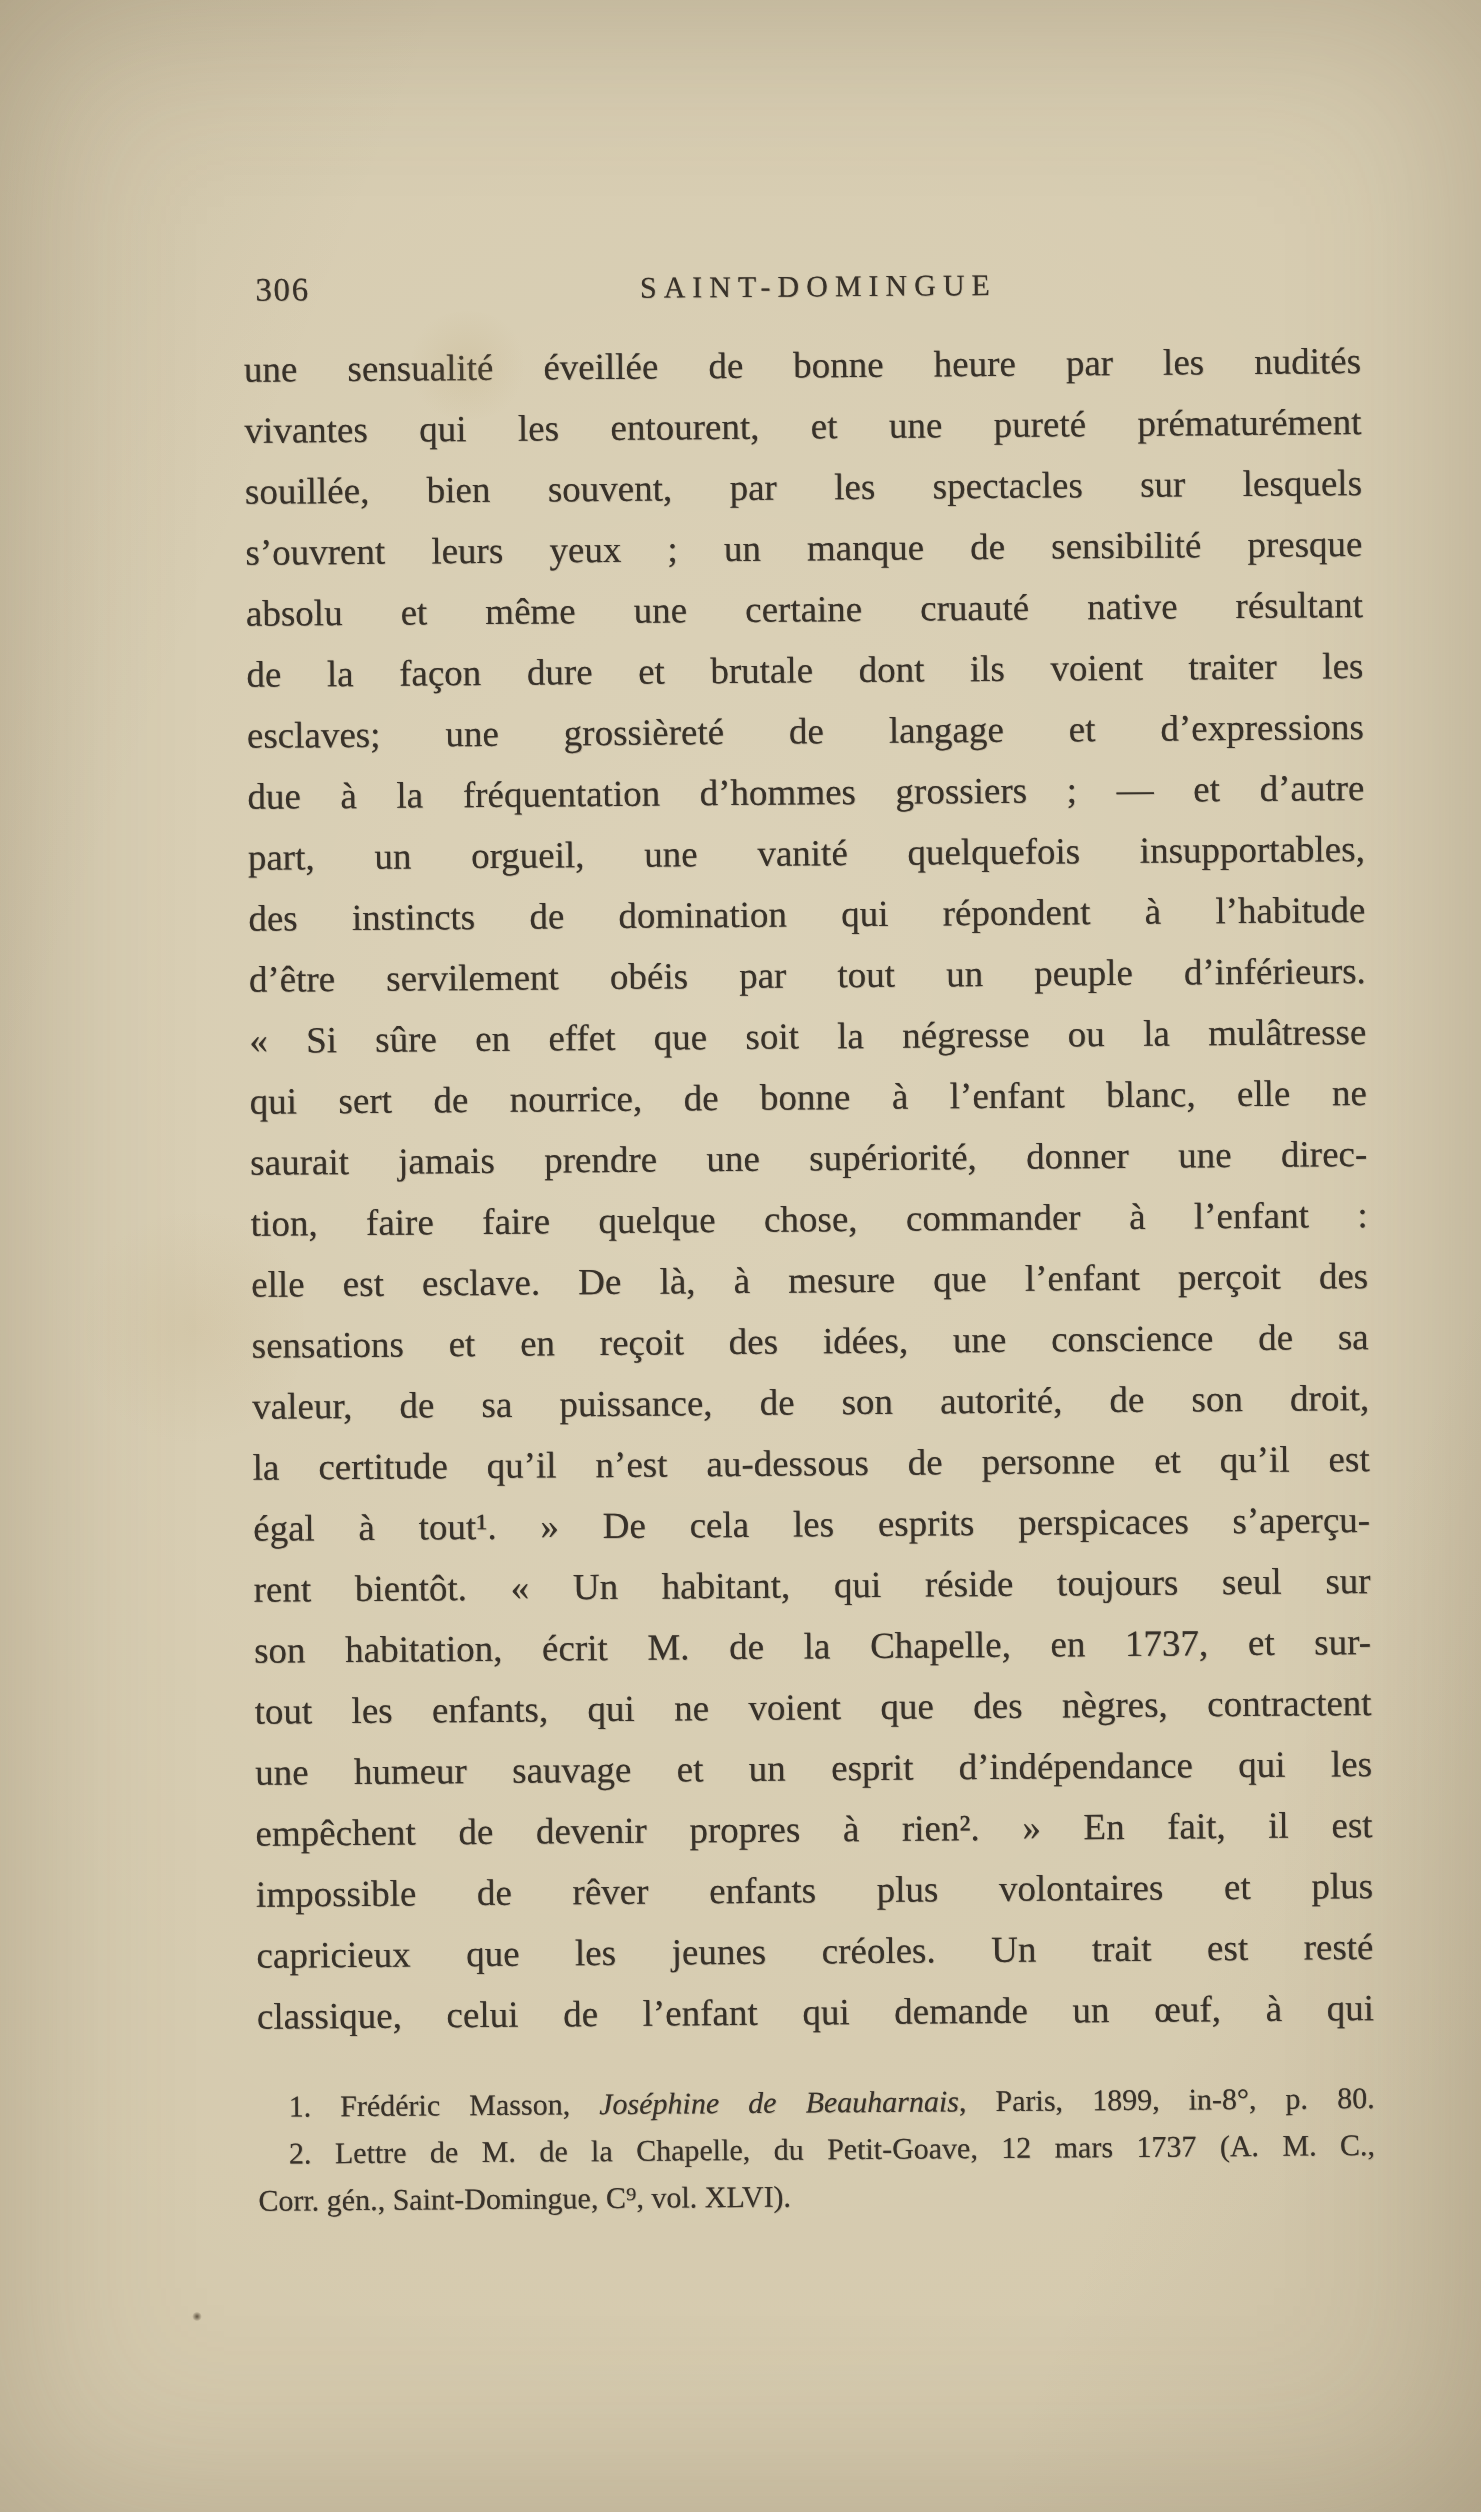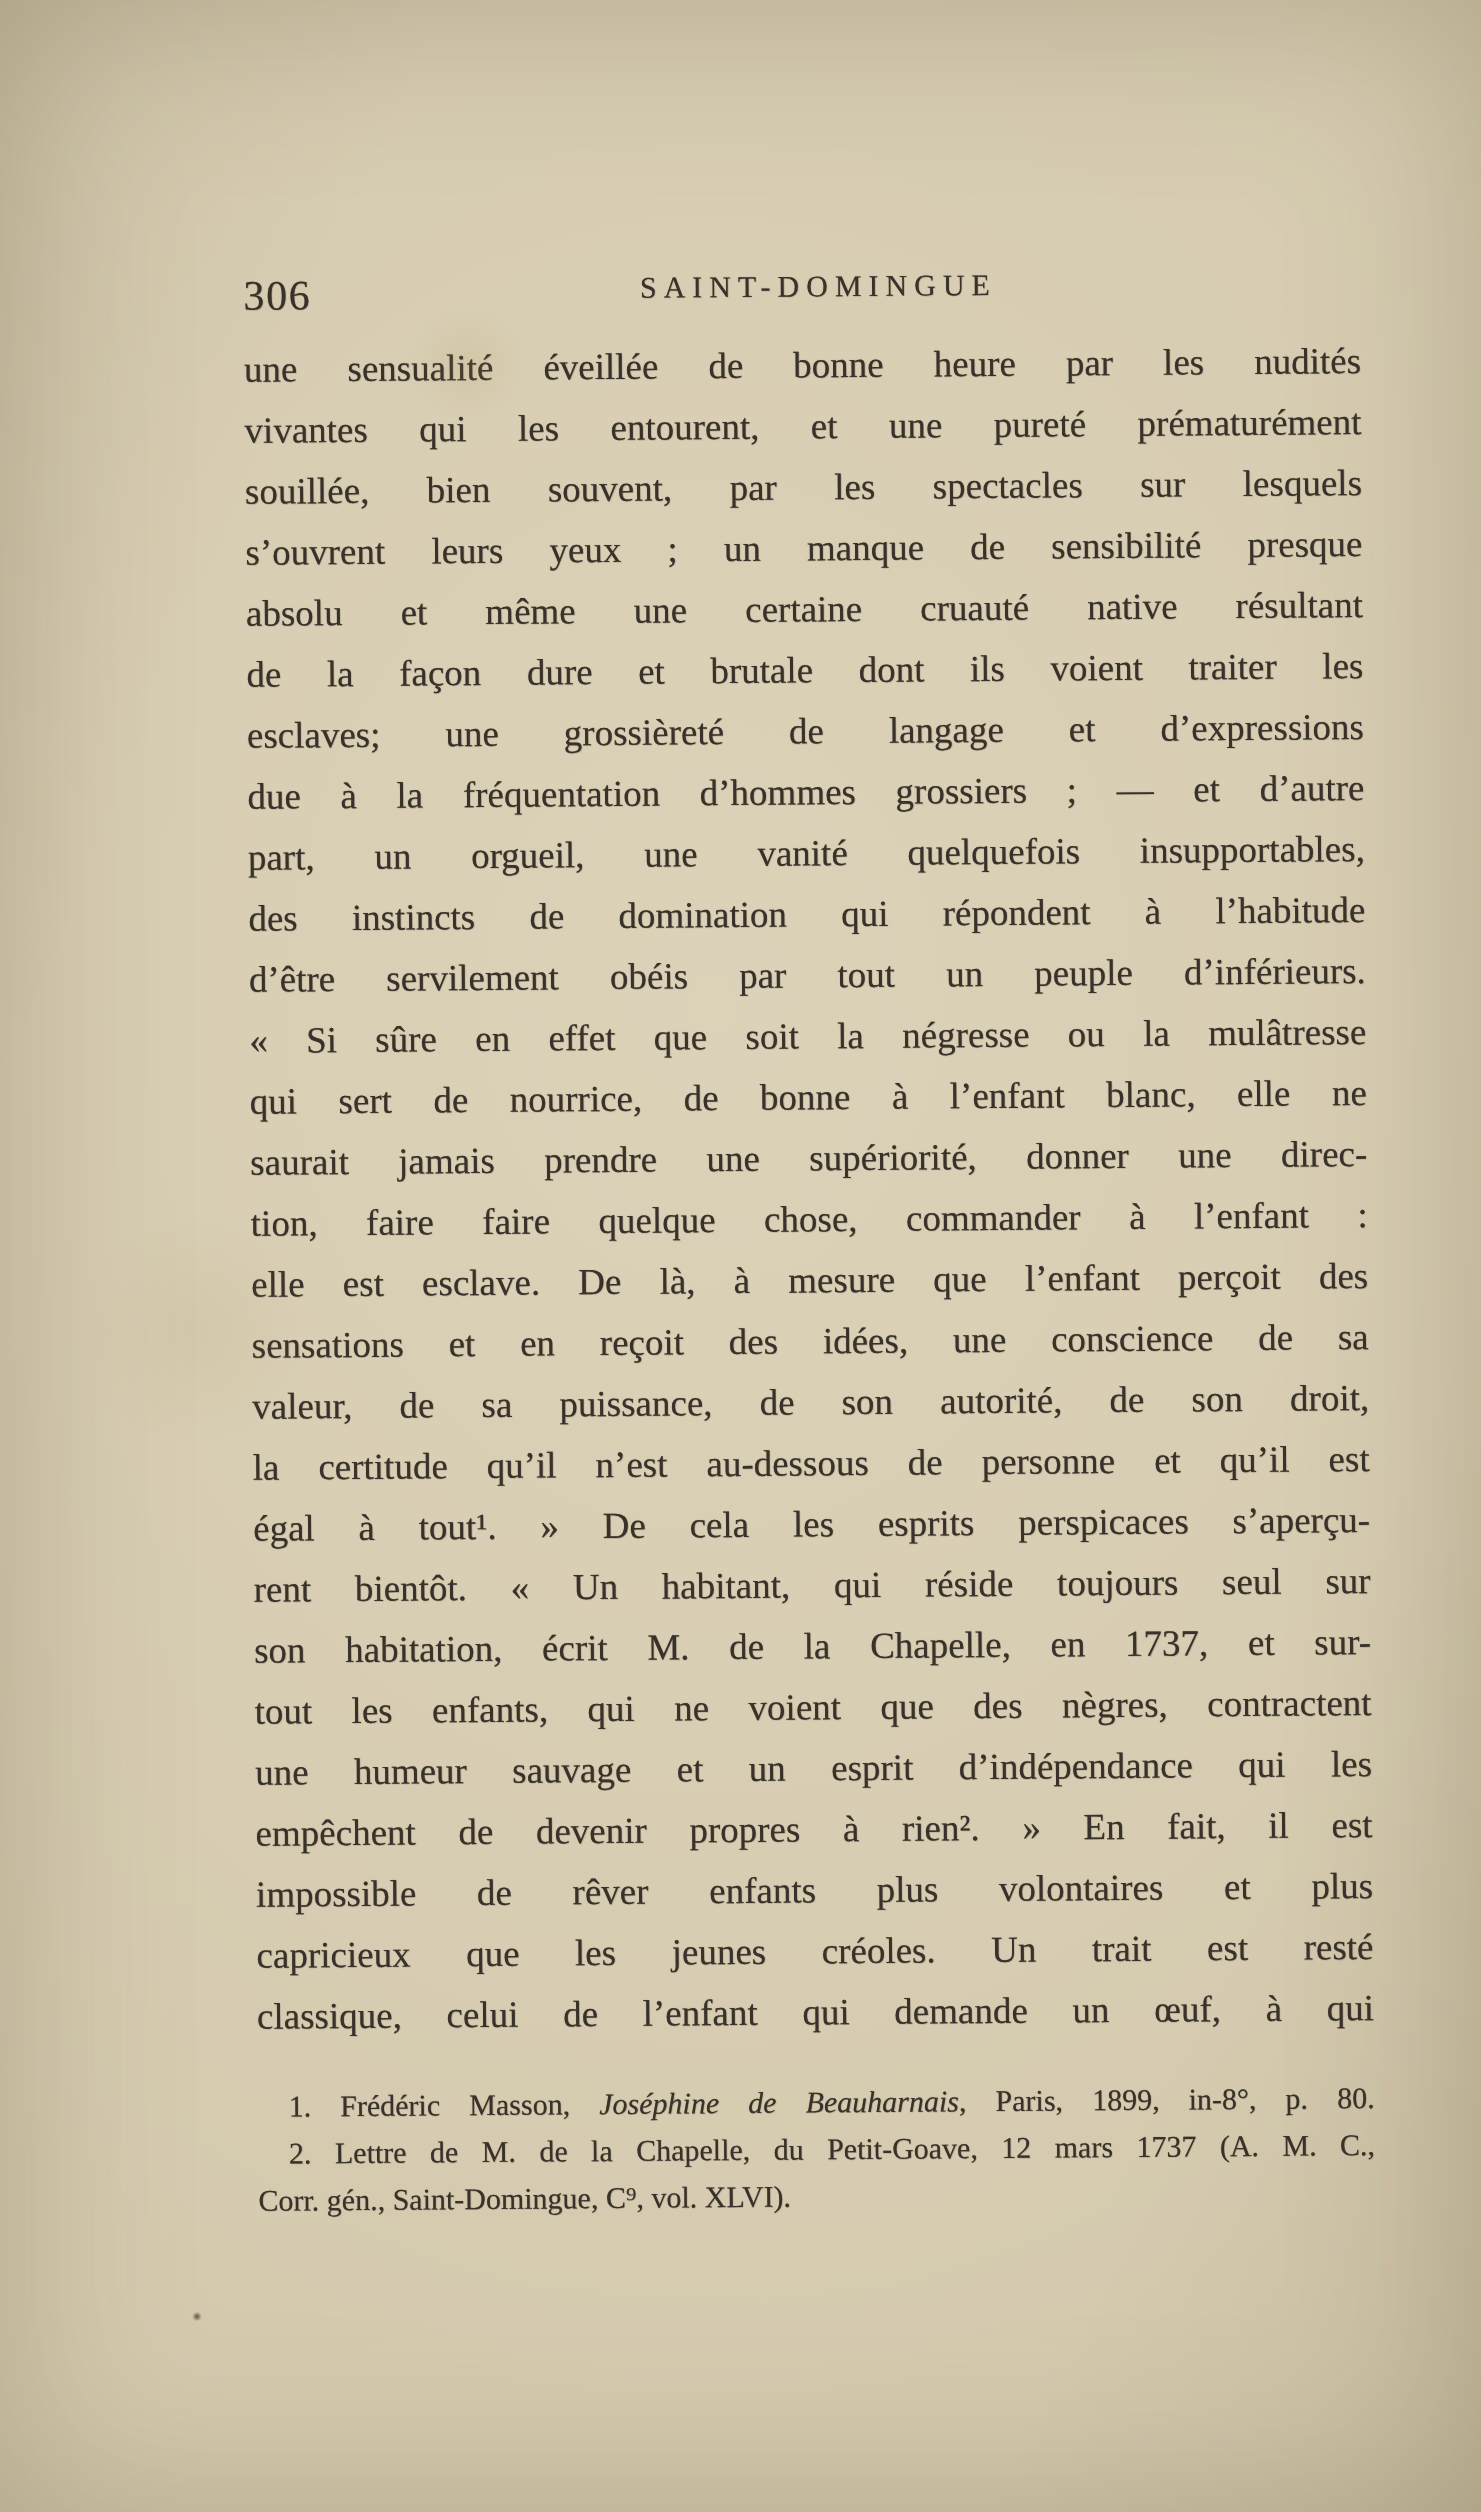--- a/index.html
+++ b/index.html
@@ -30,23 +30,23 @@
   }
   .header-row {
     position: absolute;
     top: 262px;
     left: 251px;
     width: 1117px;
     height: 48px;
   }
   .page-number {
     position: absolute;
-    left: 0;
+    left: 12px;
     top: 6.2px;
-    font-size: 42px;
+    font-size: 33px;
     letter-spacing: 1.6px;
   }
   .running-title {
     position: absolute;
     left: 0;
     right: 0;
     top: 7.8px;
     text-align: center;
     text-indent: 33px;
     font-size: 30px;

